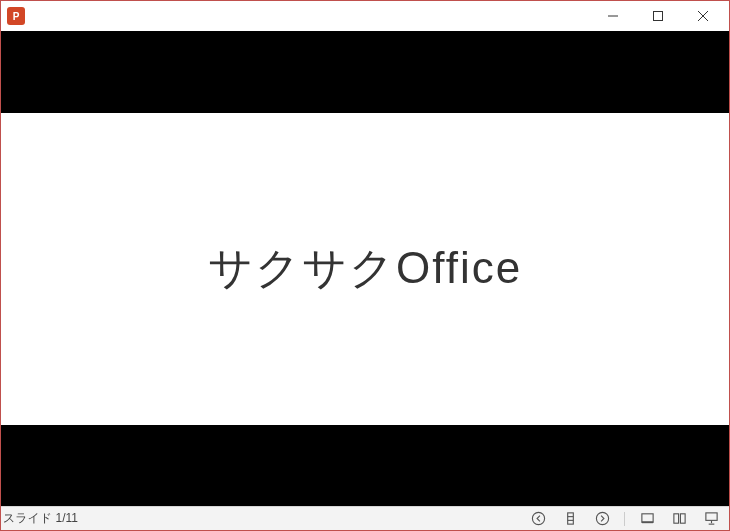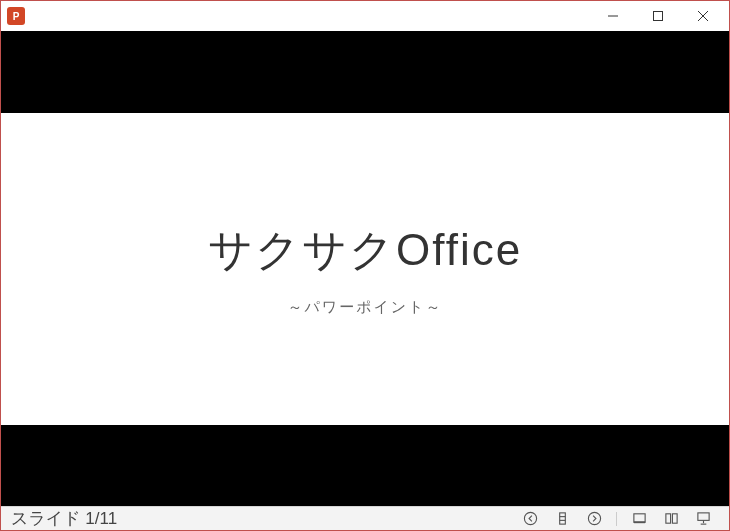--- a/index.html
+++ b/index.html
@@ -68,23 +68,23 @@
     color: #666;
     letter-spacing: 2px;
     font-family: "Yu Gothic Light", "Yu Gothic", sans-serif;
   }
   .statusbar {
     height: 24px;
     background: #f3f3f3;
     border-top: 1px solid #d6d6d6;
     display: flex;
     align-items: center;
-    font-size: 17px;
+    font-size: 12px;
     color: #444;
-    padding: 0 10px;
+    padding: 0 2px;
   }
   .statusbar .spacer { flex: 1; }
   .status-btn {
     width: 30px; height: 22px;
     display: flex; align-items: center; justify-content: center;
     color: #555;
     margin: 0 1px;
   }
   .status-btn svg { width: 15px; height: 15px; stroke: #555; stroke-width: 1.2; fill: none; }
   .sep {
@@ -111,21 +111,20 @@
     <svg viewBox="0 0 10 10">
         <line x1="0" y1="0" x2="10" y2="10"></line>
         <line x1="10" y1="0" x2="0" y2="10"></line>
       </svg>
   </div>
 </div>
 
 <div class="content-area">
   <div class="slide">
     <div class="slide-title">サクサクOffice</div>
-    <div class="slide-sub">～パワーポイント～</div>
   </div>
 </div>
 
 <div class="statusbar">
   <div>スライド 1/11</div>
   <div class="spacer"></div>
   <div class="status-btn">
     <svg viewBox="0 0 16 16">
         <circle cx="8" cy="8" r="6.5"></circle>
         <polyline points="9.5,5 6.5,8 9.5,11"></polyline>

